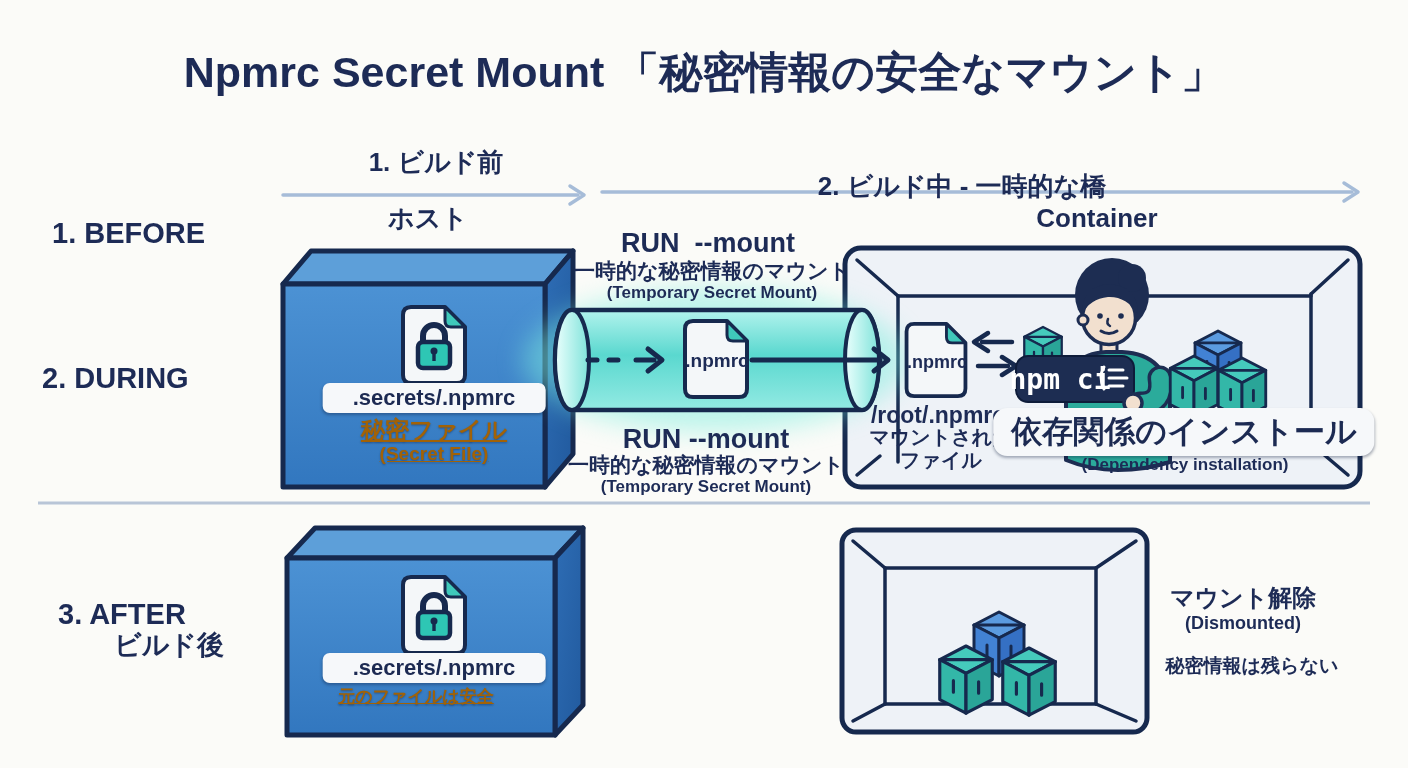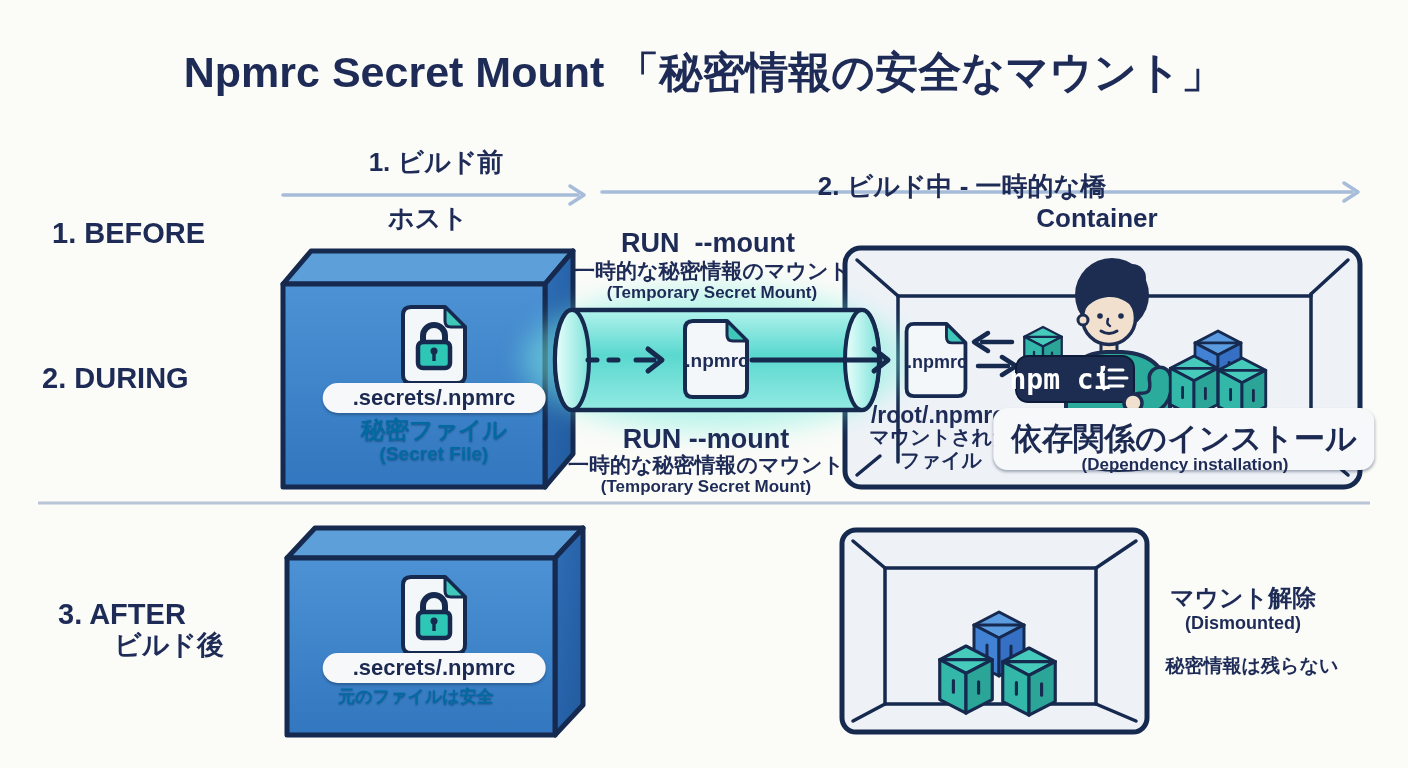--- a/index.html
+++ b/index.html
@@ -8,25 +8,25 @@
     background:#fbfbf8;
     font-family:"Liberation Sans","DejaVu Sans",sans-serif;
   }
   #stage{position:absolute;left:0;top:0;width:1408px;height:768px;}
   svg{position:absolute;left:0;top:0;}
   .txt{
     position:absolute;color:#1d2b56;font-weight:700;
     white-space:pre;line-height:1.12;
   }
   .ctr{transform:translateX(-50%);text-align:center;}
-  .white{color:#0369a1;text-shadow:0 1px 2px rgba(16,38,80,.45);}
+  .white{color:#a16207;text-shadow:0 1px 2px rgba(16,38,80,.45);text-decoration:underline;}
   .pill{
     position:absolute;transform:translateX(-50%);
     background:#f6f8fa;color:#1c2a52;font-weight:700;
-    border-radius:15px;box-shadow:0 2px 3px rgba(15,30,60,.35);
+    border-radius:7px;box-shadow:0 2px 3px rgba(15,30,60,.35);
     padding:2px 30px;white-space:pre;
   }
   .mono{font-family:"DejaVu Sans Mono","Liberation Mono",monospace;}
 </style>
 </head>
 <body>
 
 <div id="stage">
 
 <svg width="1408" height="768" viewBox="0 0 1408 768">
@@ -238,21 +238,21 @@
 <div class="txt ctr" style="left:717px;top:350px;font-size:19px;">.npmrc</div>
 
 <div class="txt ctr" style="left:937px;top:352px;font-size:18px;">.npmrc</div>
 <div class="txt ctr" style="left:938px;top:403px;font-size:23px;">/root/.npmrc</div>
 <div class="txt ctr" style="left:941px;top:426px;font-size:20px;">マウントされた</div>
 <div class="txt ctr" style="left:941px;top:449px;font-size:20px;">ファイル</div>
 <div class="txt ctr" style="left:1010px;top:421px;font-size:24px;">—</div>
 
 <div class="txt ctr mono" style="left:1060px;top:364px;font-size:28px;color:#ffffff;">npm ci</div>
 
-<div class="pill" style="left:1184px;top:408px;font-size:31px;border-radius:14px;padding:10px 18px;">依存関係のインストール</div>
+<div class="pill" style="left:1184px;top:408px;font-size:31px;border-radius:14px;padding:3px 18px;">依存関係のインストール</div>
 <div class="txt ctr" style="left:1185px;top:455px;font-size:17px;text-align:center;">(Dependency installation)</div>
 
 <div class="pill" style="left:434px;top:653px;font-size:22px;">.secrets/.npmrc</div>
 <div class="txt ctr white" style="left:416px;top:687px;font-size:17px;">元のファイルは安全</div>
 
 <div class="txt ctr" style="left:1243px;top:585px;font-size:24px;">マウント解除</div>
 <div class="txt ctr" style="left:1243px;top:613px;font-size:18px;">(Dismounted)</div>
 <div class="txt ctr" style="left:1252px;top:655px;font-size:19px;">秘密情報は残らない</div>
 
 </div>

